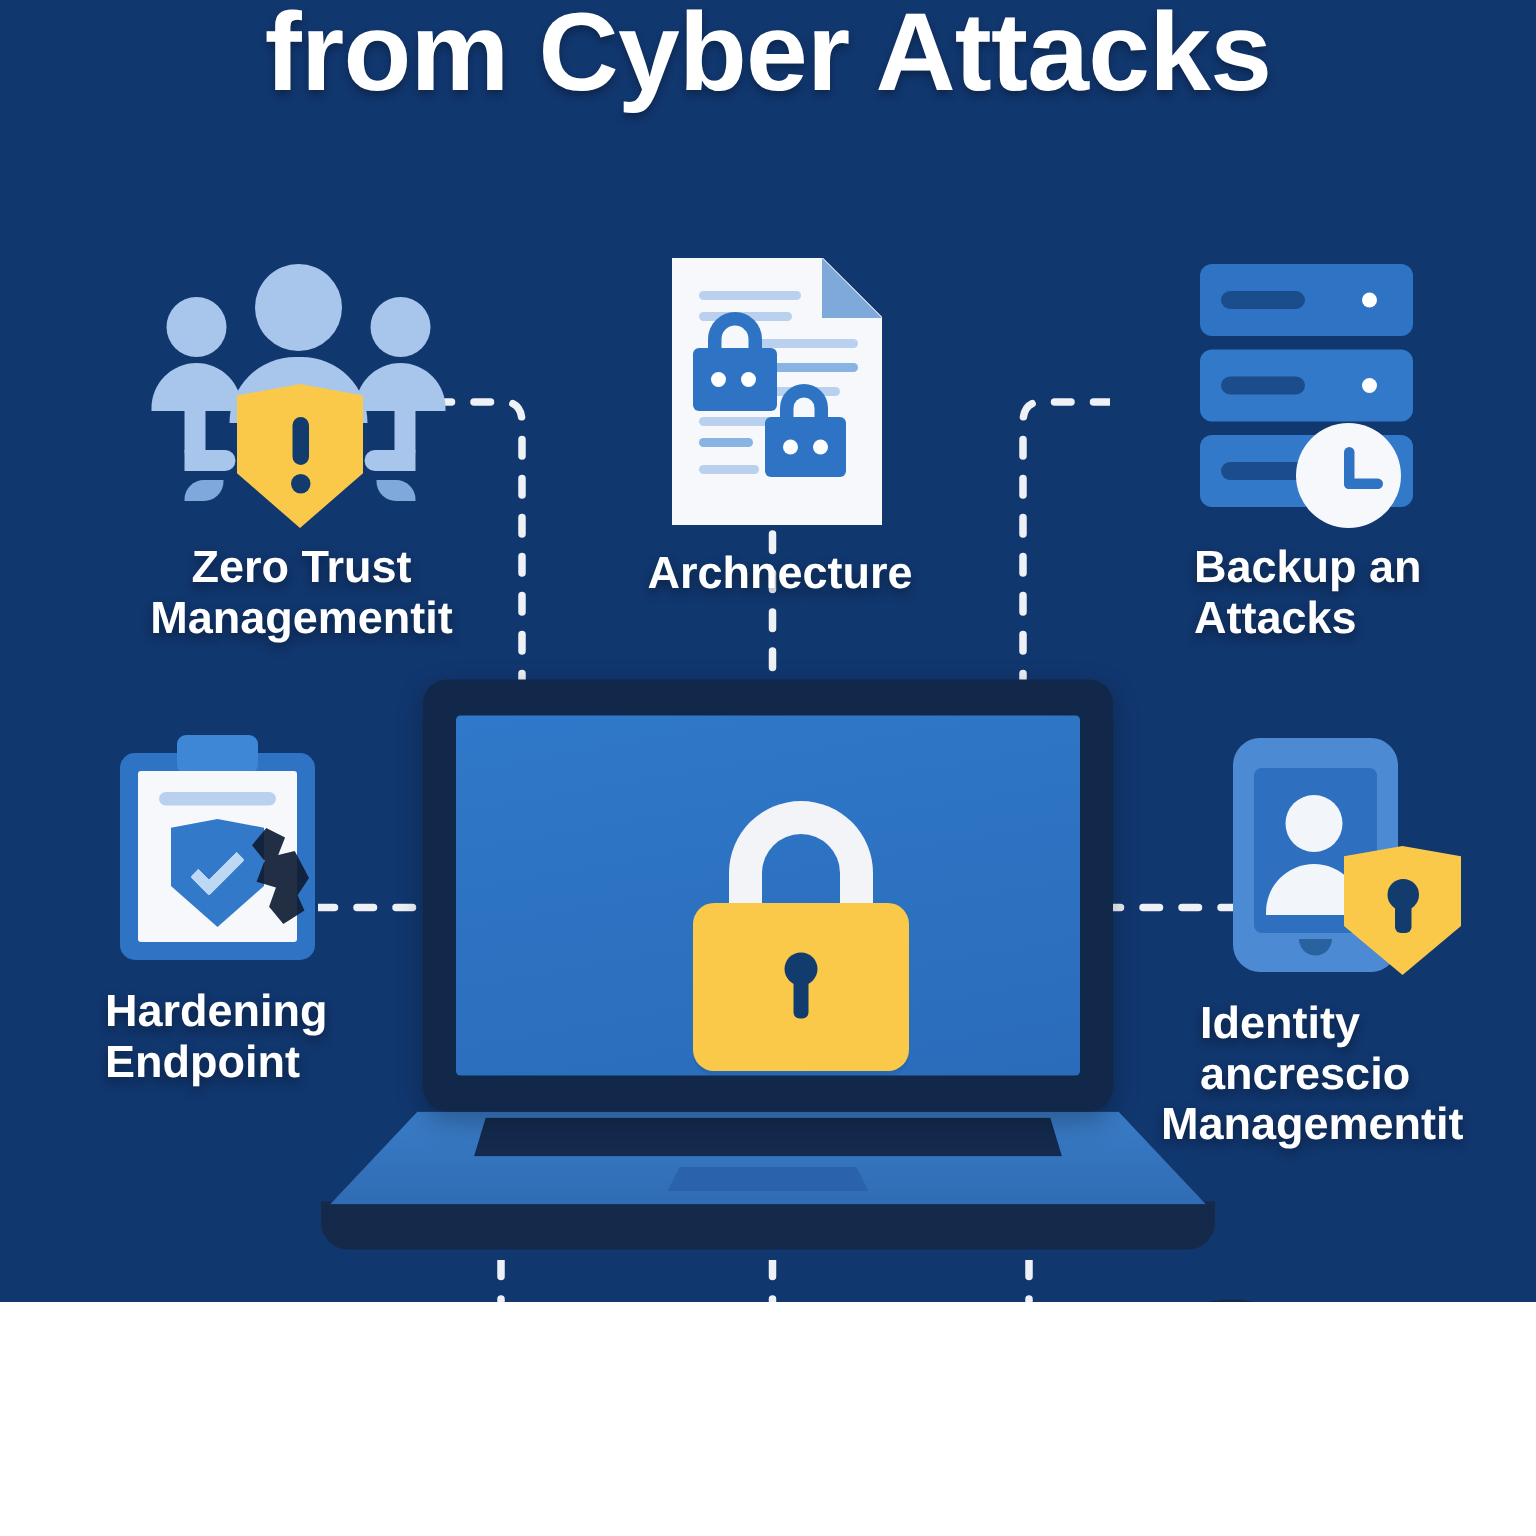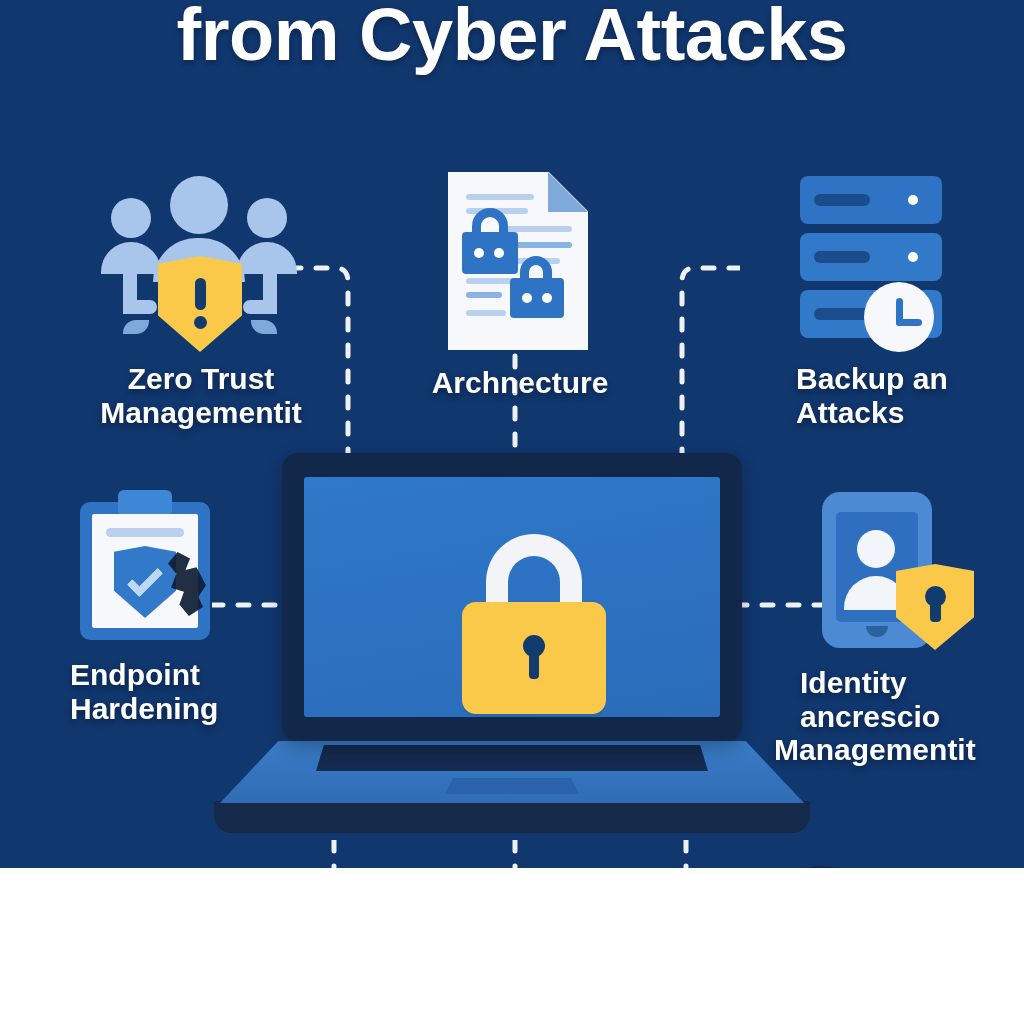--- a/index.html
+++ b/index.html
@@ -267,22 +267,22 @@
                   clip-path: polygon(50% 100%, 100% 62%, 100% 8%, 50% 0%, 0% 8%, 0% 62%);"></div>
       <div class="r" style="left:48px; top:80px; width:34px; height:18px;
                   border-left:8px solid #bcd8f4; border-bottom:8px solid #bcd8f4;
                   transform: rotate(-45deg); border-radius:2px;"></div>
 
       <div class="r" style="left:88px; top:62px; width:38px; height:64px; background:#0e1c33;
                   clip-path: polygon(25% 0%, 58% 10%, 46% 28%, 75% 24%, 100% 52%, 80% 70%, 92% 86%, 55% 100%, 30% 82%, 42% 62%, 8% 56%, 22% 34%, 0% 18%);
                   opacity:.92;"></div>
     </div>
     <div class="cap left" style="margin-top:18px;">
+      <div>Hardening</div>
       <div>Endpoint</div>
-      <div>Hardening</div>
     </div>
   </div>
 
   <div class="node" style="left:800px; top:492px; width:230px;">
     <div class="iconbox" style="width:170px; height:160px; margin-left:22px;">
       <div class="r" style="left:0; top:0; width:110px; height:156px; background:#4d8ad4; border-radius:18px;"></div>
       <div class="r" style="left:14px; top:20px; width:82px; height:110px; background:#2f6fc0; border-radius:5px;"></div>
       <div class="circ r" style="left:35px; top:38px; width:38px; height:38px; background:#f2f6fb;"></div>
       <div class="r" style="left:22px; top:84px; width:64px; height:34px; background:#f2f6fb; border-radius:32px 32px 0 0;"></div>
       <div class="r" style="left:44px; top:134px; width:22px; height:11px; background:#2a629f; border-radius:0 0 11px 11px;"></div>

